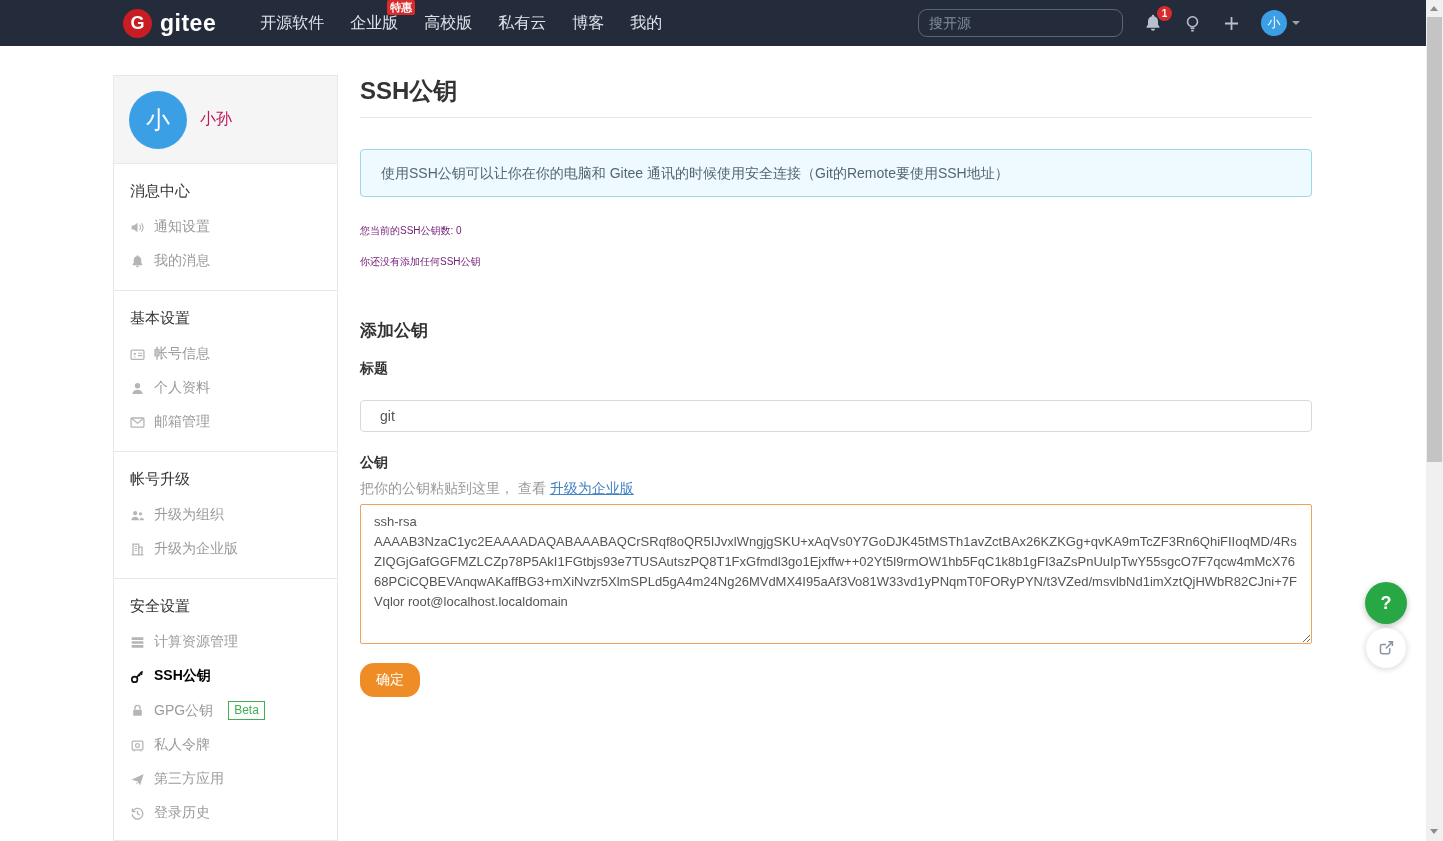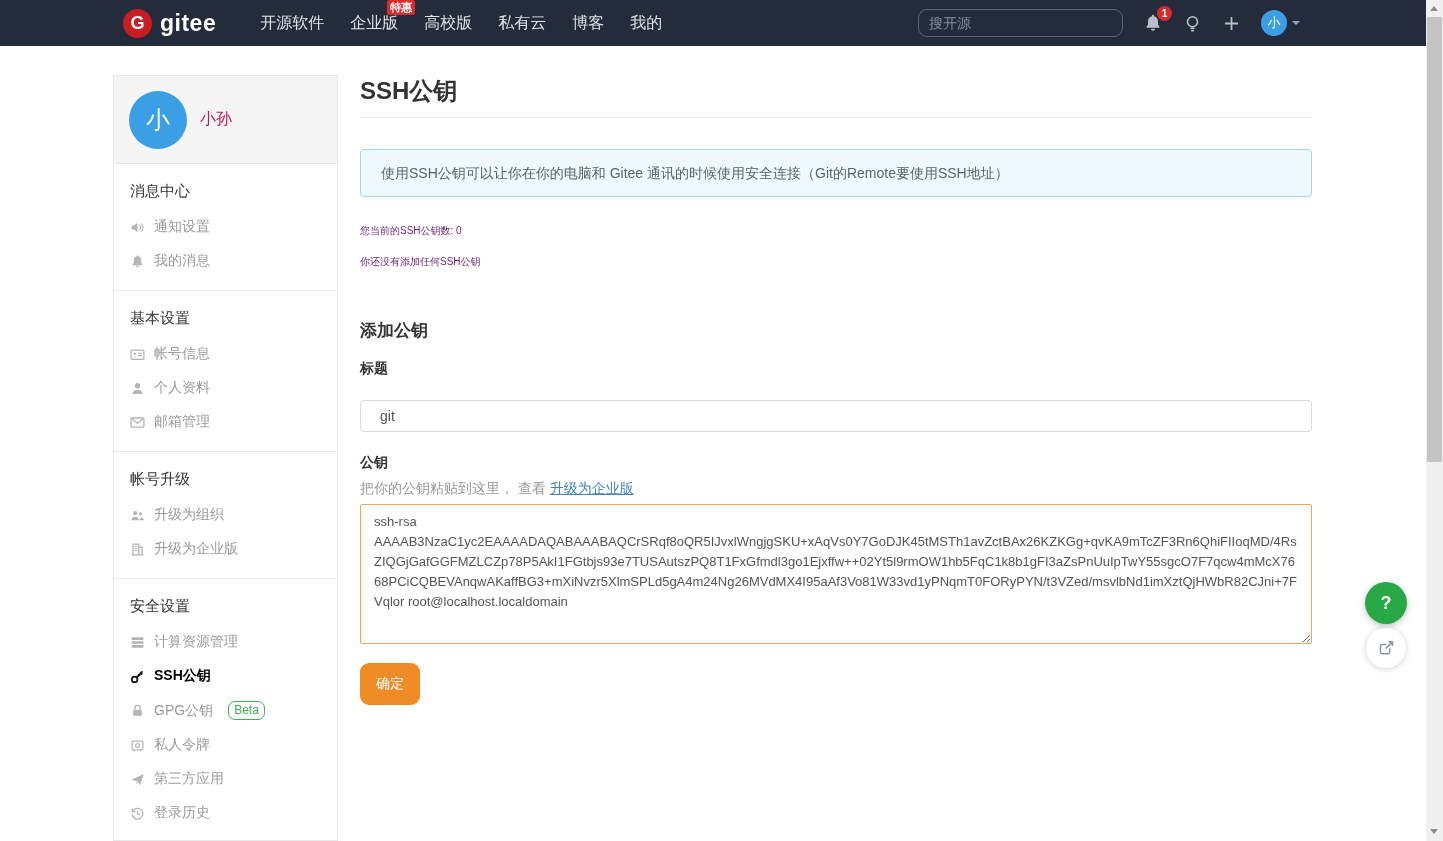--- a/index.html
+++ b/index.html
@@ -42,42 +42,42 @@
   .username { font-size:16px; color:#be185d; }
   .side-section { padding:13px 0 12px; }
   .side-section + .side-section { border-top:1px solid #e8e8e8; }
   .s-title { font-size:15px; color:#333; padding:5px 16px 9px; }
   .side-item { display:flex; align-items:center; gap:9px; padding:8px 16px; font-size:14px;
     color:#9b9b9b; cursor:pointer; text-decoration:none; }
   .side-item .sicon { color:#b5b5b5; flex:none; }
   .side-item.active { color:#000; font-weight:bold; }
   .side-item.active .sicon { color:#111; }
   .beta-badge { margin-left:6px; border:1px solid var(--beta-green,#3eb050); color:var(--beta-green,#3eb050);
-    font-size:12px; line-height:17px; padding:0 5px; border-radius:7px; font-weight:normal; }
+    font-size:12px; line-height:17px; padding:0 5px; border-radius:0; font-weight:normal; }
 
   
   .main { position:absolute; left:360px; top:70px; width:952px; }
   .page-title { font-size:24px; font-weight:bold; color:#333; padding:5px 0 10px;
     border-bottom:1px solid #e7e7e7; }
   .info-banner { margin-top:31px; background:var(--banner-bg,#eefaff);
     border:1px solid var(--banner-border,#9fd8ea); border-radius:4px; padding:0 20px;
     height:48px; line-height:46px; font-size:14px; color:#54666e; }
   .meta-text { font-size:10px; color:#701a75; margin-top:27px; }
   .meta-text.second { margin-top:17px; }
   .add-heading { font-size:17px; font-weight:bold; color:#333; margin-top:50px; }
   .field-label { display:block; font-size:14px; font-weight:bold; color:#333; margin:18px 0 7px; }
   .text-input { width:100%; height:32px; border:1px solid #d9d9d9; border-radius:4px;
     padding:0 19px; font-size:14px; color:#555; outline:none;margin-top:15px; }
   .help-line { margin:8px 0 6px; font-size:14px; color:#999; }
   .help-line a { color:var(--link-blue,#4183c4); text-decoration:underline; cursor:pointer; }
   .key-textarea { width:100%; height:140px; border:1px solid var(--focus-orange,#f0a35f);
     border-radius:2px; padding:7px 13px; font-family:"Liberation Sans","DejaVu Sans",sans-serif;
     font-size:13px; line-height:20px; color:#555; outline:none; resize:both; display:block; }
   .confirm-btn { margin-top:19px; background:var(--accent-orange,#ef8c25); color:#fff; border:none;
-    border-radius:9px; height:42px; padding:0 16px; font-size:14px; cursor:pointer; }
+    border-radius:14px; height:34px; padding:0 16px; font-size:14px; cursor:pointer; }
 
   
   .fab { position:absolute; border-radius:50%; display:flex; align-items:center; justify-content:center; cursor:pointer; }
   .fab-help { left:1365px; top:582px; width:42px; height:42px; background:var(--help-green,#28a745);
     color:#fff; font-size:18px; font-weight:bold; box-shadow:0 2px 6px rgba(0,0,0,.25); }
   .fab-share { left:1366px; top:628px; width:40px; height:40px; background:#fff;
     box-shadow:0 1px 6px rgba(0,0,0,.18); color:#8a94a6; }
 
   
   .scrollbar { position:absolute; right:0; top:0; width:17px; height:841px; background:#f0f0f0; }

